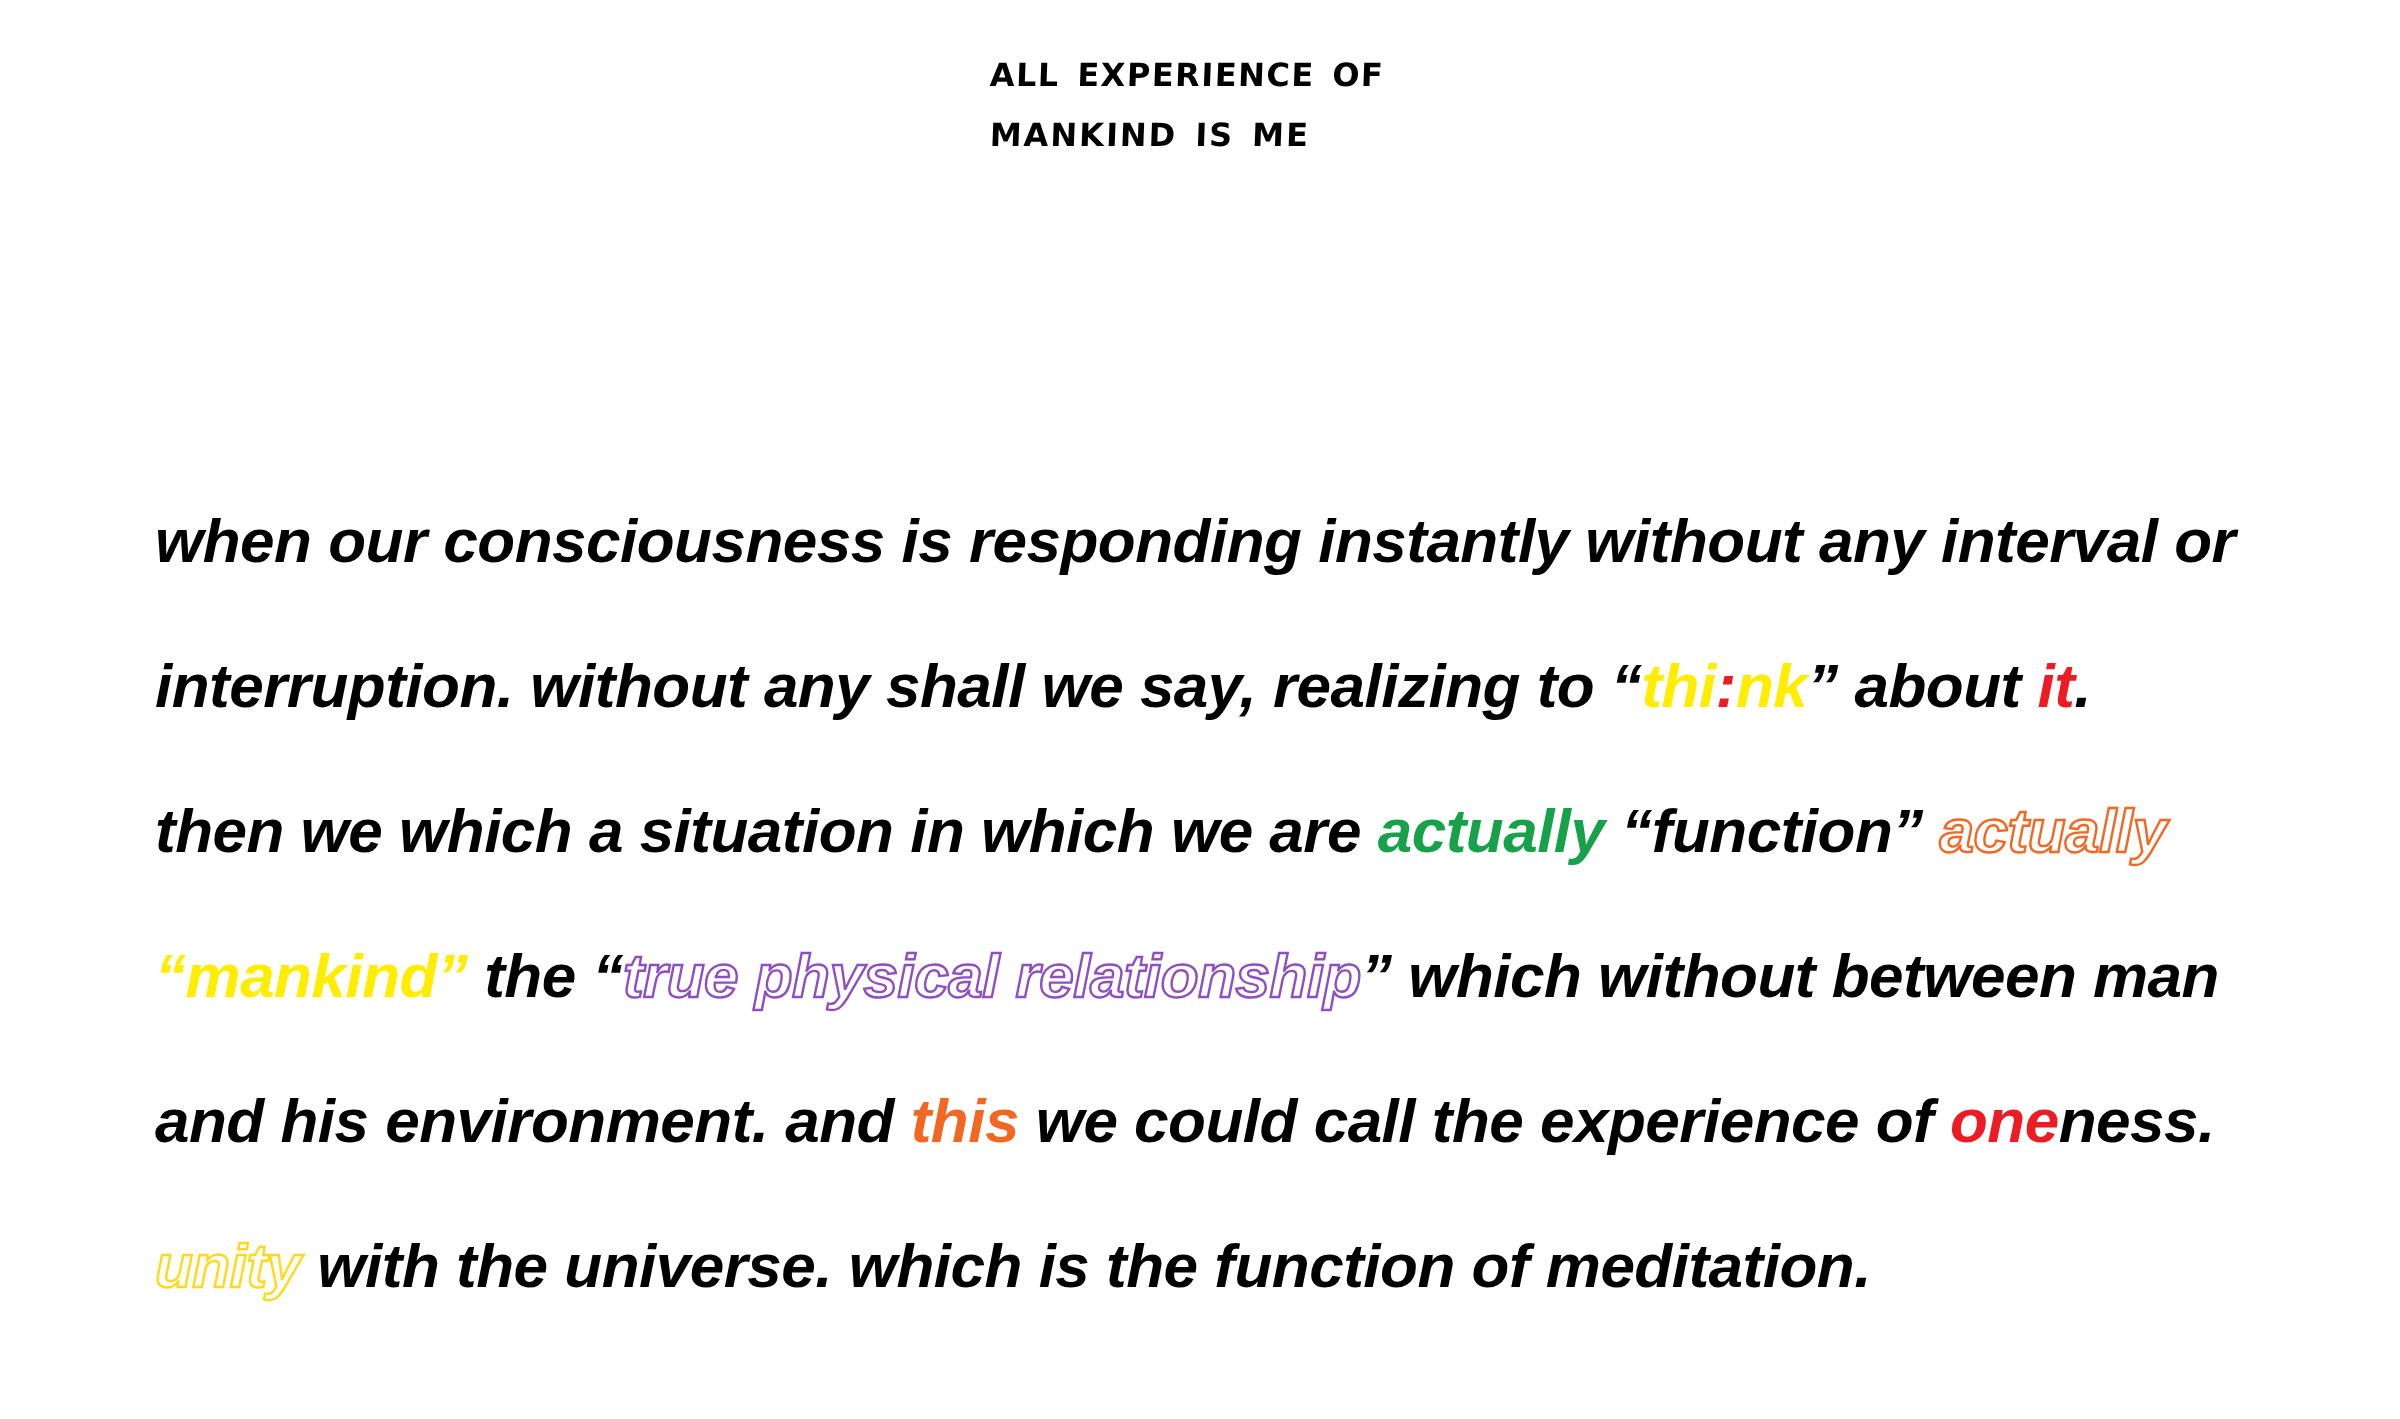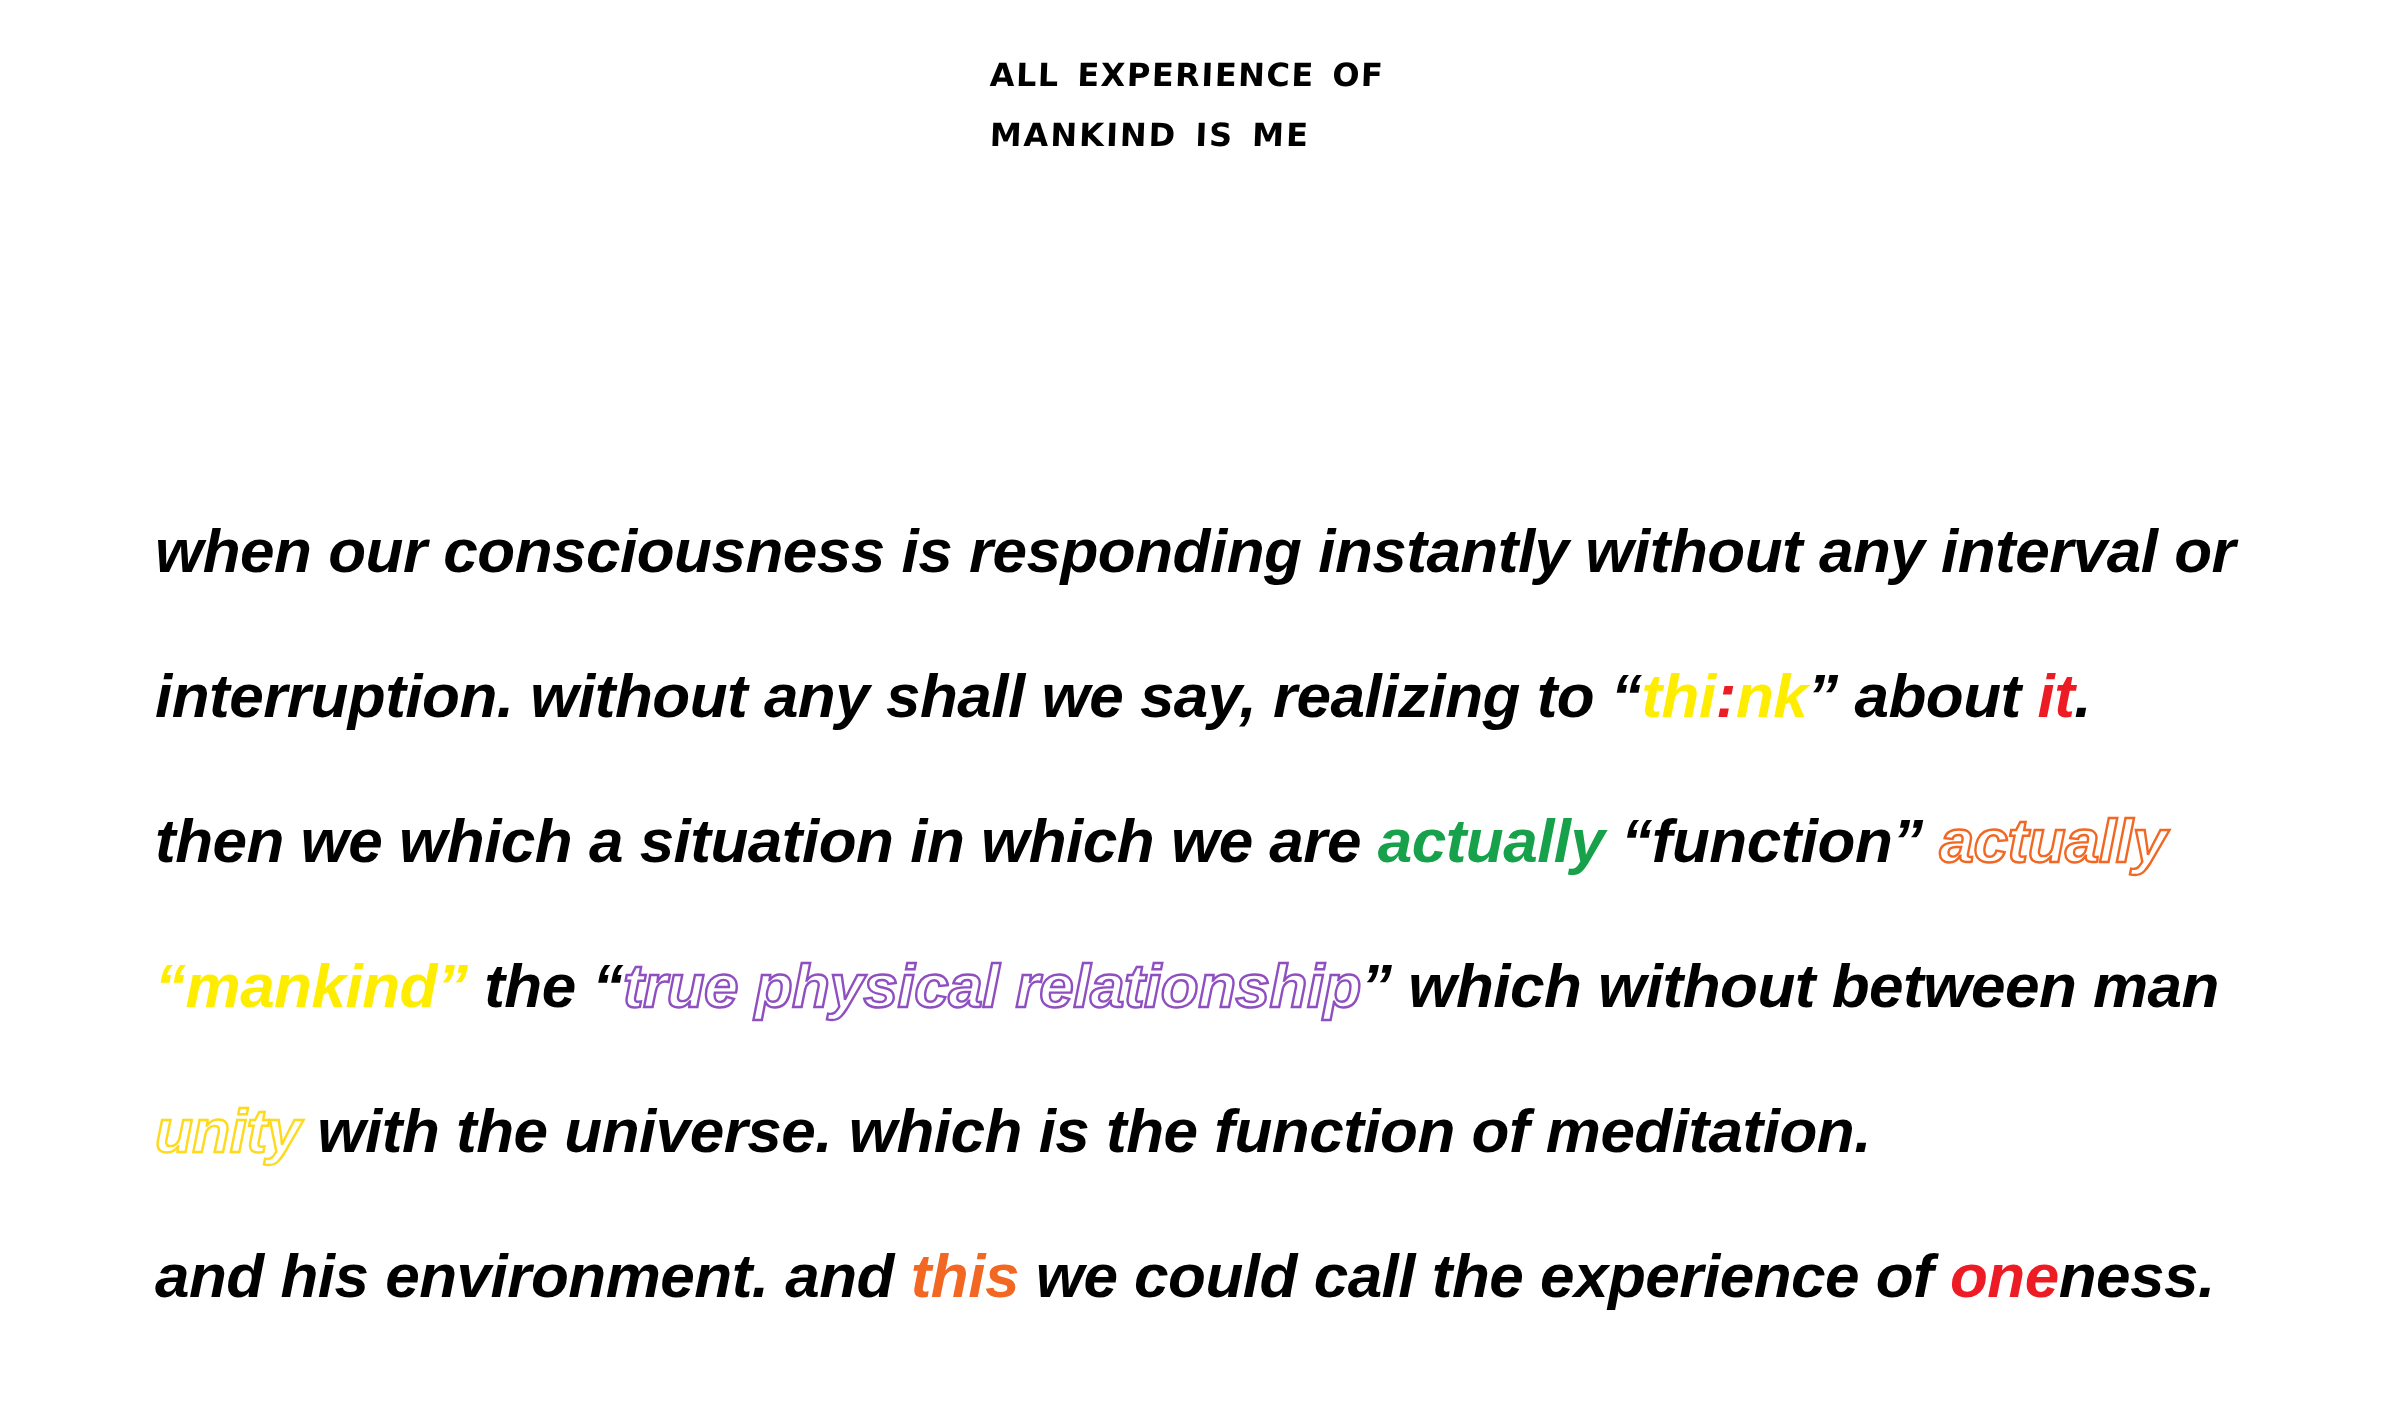--- a/index.html
+++ b/index.html
@@ -42,21 +42,21 @@
   }
 
   .header-line.l2 {
     letter-spacing: 2px;
   }
 
   
   .body-block {
     position: absolute;
     left: 155px;
-    top: 478px;
+    top: 468px;
     width: 2130px;
   }
 
   .line {
     font-family: "Liberation Sans Narrow", "Liberation Sans", sans-serif;
     font-weight: 700;
     font-style: italic;
     font-size: 62px;
     line-height: 145px;
     letter-spacing: -0.5px;
@@ -116,21 +116,21 @@
 
     <div class="line">
       <span class="run narrow c-black sp">then we which a situation in which we are </span><span class="run narrow c-green">actually</span><span class="run narrow c-black sp"> “function” </span><span class="run narrow outline o-orange">actually</span>
     </div>
 
     <div class="line">
       <span class="run narrow c-yellow">“mankind”</span><span class="run narrow c-black sp"> the “</span><span class="run narrow outline o-purple">true physical relationship</span><span class="run narrow c-black sp">” which without between man</span>
     </div>
 
     <div class="line">
-      <span class="run narrow outline o-gold">unity</span><span class="run narrow c-black sp"> with the universe. which is the function of meditation.</span>
+      <span class="run narrow c-black sp">and his environment. and </span><span class="run narrow c-orange">this</span><span class="run narrow c-black sp"> we could call the experience of </span><span class="run narrow c-red">one</span><span class="run narrow c-black">ness.</span>
     </div>
 
     <div class="line">
-      <span class="run narrow c-black sp">and his environment. and </span><span class="run narrow c-orange">this</span><span class="run narrow c-black sp"> we could call the experience of </span><span class="run narrow c-red">one</span><span class="run narrow c-black">ness.</span>
+      <span class="run narrow outline o-gold">unity</span><span class="run narrow c-black sp"> with the universe. which is the function of meditation.</span>
     </div>
 
   </div>
 </div>
 
 </body></html>

